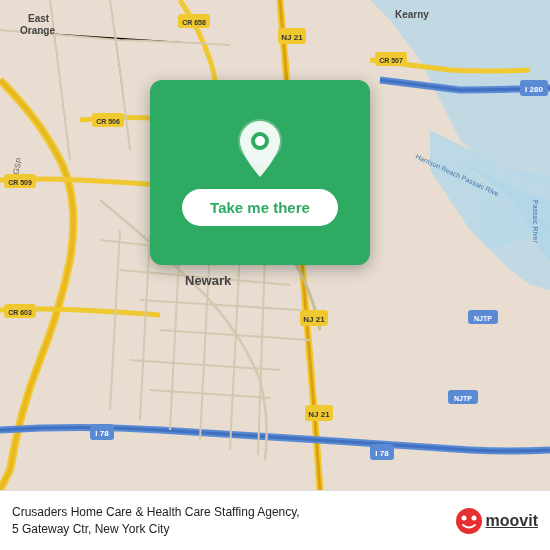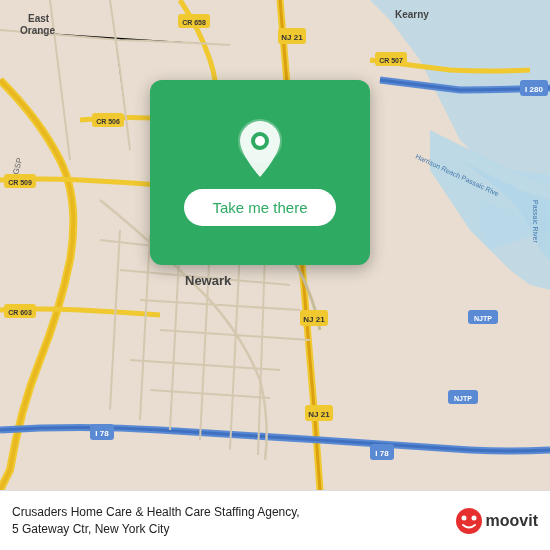--- a/index.html
+++ b/index.html
@@ -49,21 +49,21 @@
       height: 60px;
     }
 
     #take-me-there-btn {
       background: white;
       color: #2eaa62;
       border: none;
       border-radius: 24px;
       padding: 10px 28px;
       font-size: 15px;
-      font-weight: 400;
+      font-weight: 700;
       cursor: pointer;
       white-space: nowrap;
     }
 
     
     #footer {
       position: relative;
       width: 550px;
       height: 60px;
       background: white;
@@ -224,15 +224,15 @@
   </div>
 
   <div id="moovit-logo">
 
     <svg id="moovit-icon" viewBox="0 0 28 28" xmlns="http://www.w3.org/2000/svg">
       <circle cx="14" cy="14" r="13" fill="#e63030"></circle>
       <circle cx="9" cy="11" r="2.5" fill="white"></circle>
       <circle cx="19" cy="11" r="2.5" fill="white"></circle>
       <path d="M8 18 Q14 23 20 18" stroke="white" stroke-width="2" fill="none" stroke-linecap="round"></path>
     </svg>
-    <span style="font-size:16px; font-weight:700; color:#333;">moovit</span>
+    <span style="font-size:16px; font-weight:700; color:#333;text-decoration:underline;">moovit</span>
   </div>
 </div>
 
 </body></html>

